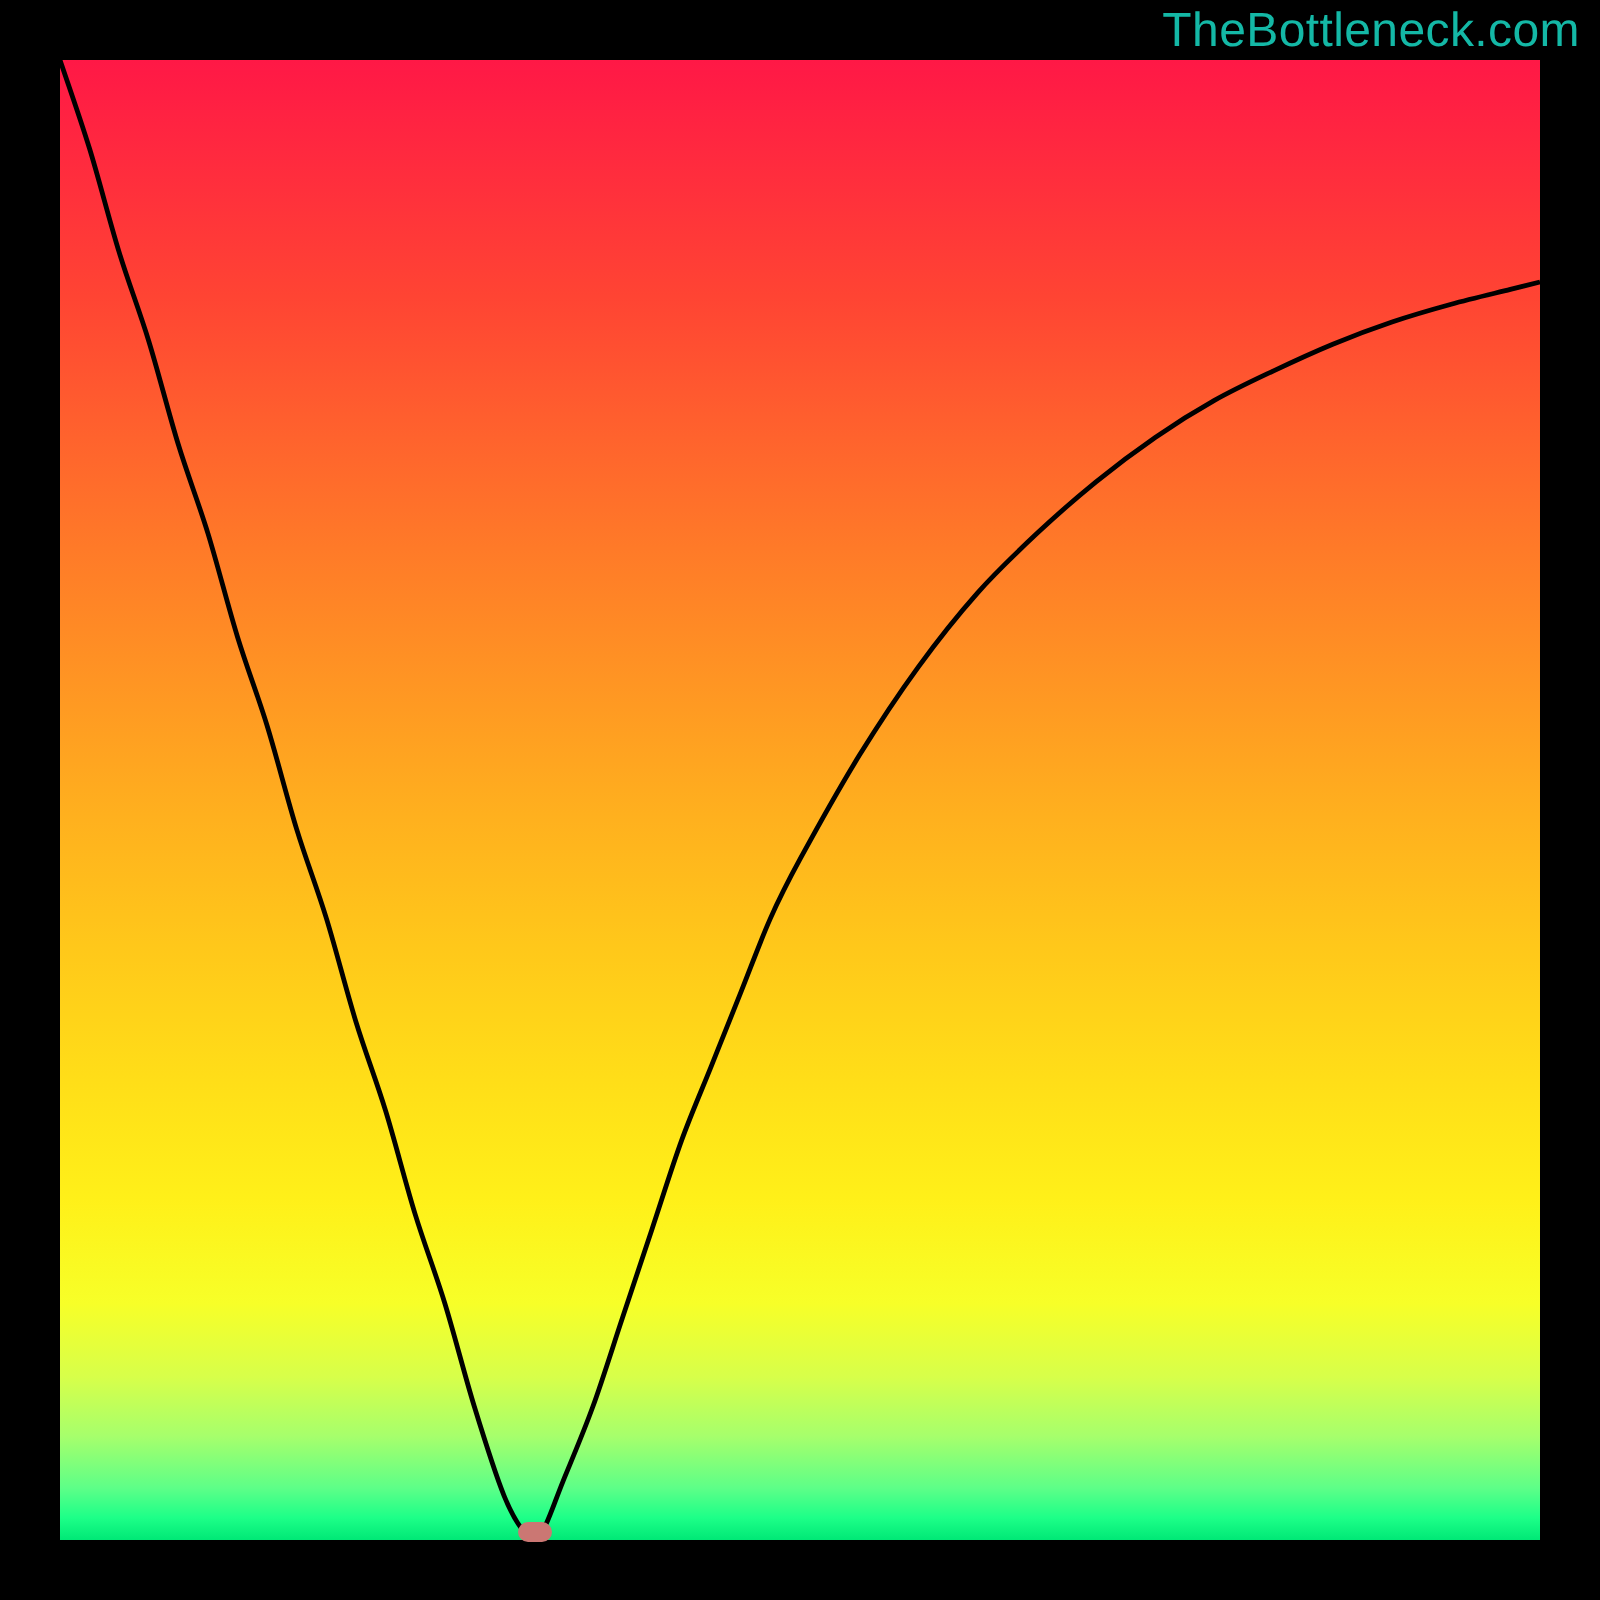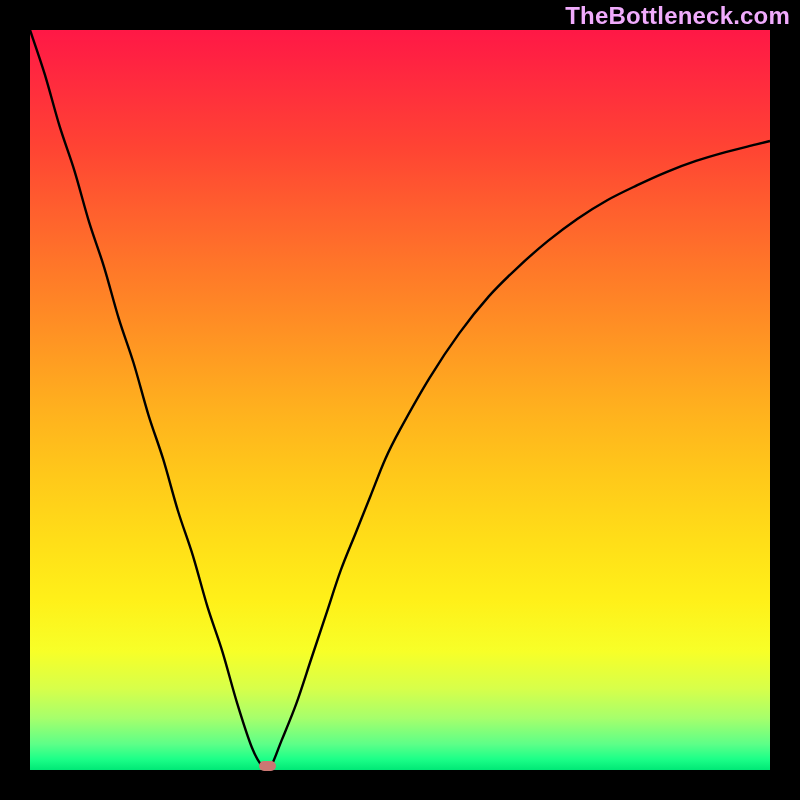--- a/index.html
+++ b/index.html
@@ -14,23 +14,23 @@
   .frame {
     position: relative;
     width: 800px;
     height: 800px;
     background: #000;
   }
   .watermark {
     position: absolute;
     top: 2px;
     right: 10px;
-    color: #f0abfc;
+    color: #14b8a6;
     font-size: 24px;
-    font-weight: 700;
+    font-weight: 400;
     letter-spacing: 0.2px;
     z-index: 5;
   }
   .plot-area {
     position: absolute;
     left: 30px;
     top: 30px;
     width: 740px;
     height: 740px;
     background: linear-gradient(to bottom,

